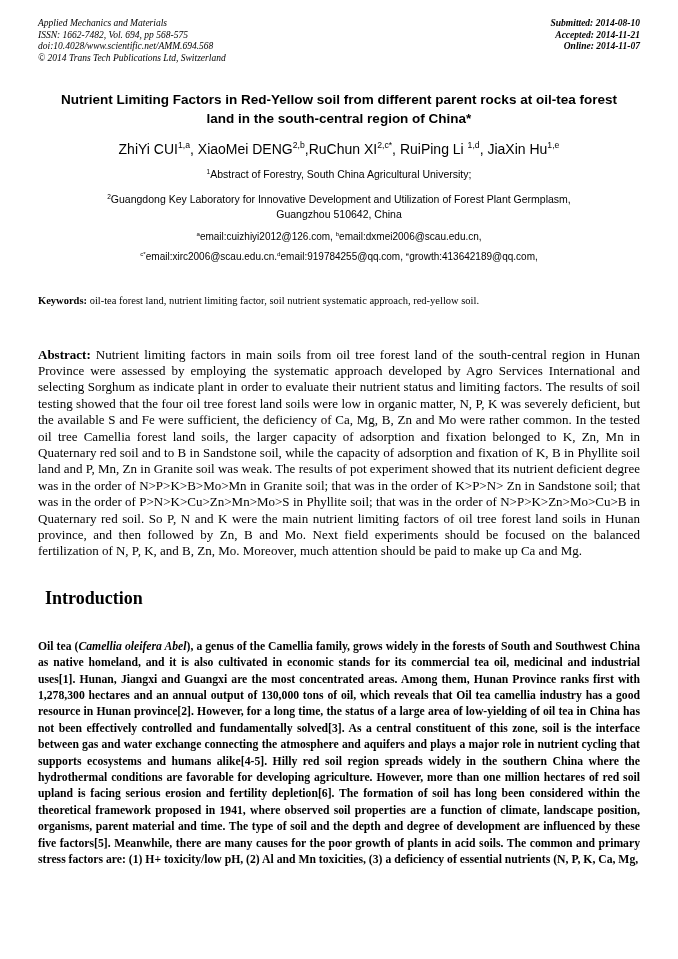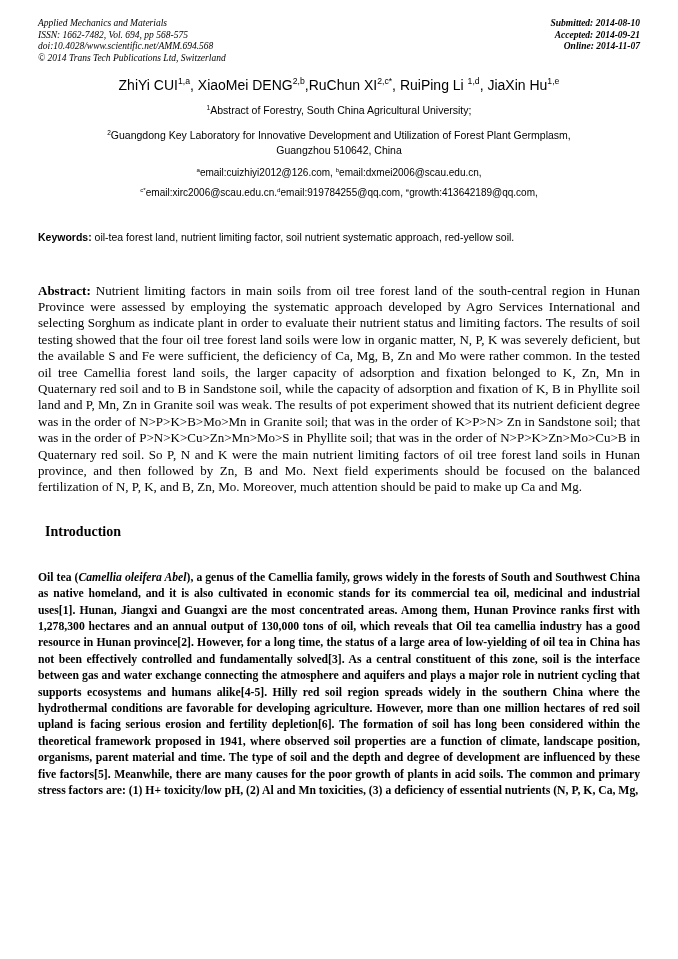--- a/index.html
+++ b/index.html
@@ -47,35 +47,35 @@
     margin-top: 10px;
   }
   .aff2 { padding: 0 58px; }
   .email-line {
     font-family: "Liberation Sans", sans-serif;
     font-size: 10px;
     text-align: center;
     margin-top: 9px;
   }
   .keywords {
-    font-family: Liberation Sans, sans-serif;
+    font-family: Liberation Serif, serif;
     font-size: 10.5px;
     line-height: 14.5px;
     text-align: left;
     margin-top: 32px;
   }
   .abstract {
     font-size: 13px;
     line-height: 16.4px;
     text-align: justify;
     margin-top: 38px;
   }
   .section-heading {
     font-family: "Liberation Serif", serif;
-    font-size: 14px;
+    font-size: 18px;
     font-weight: bold;
     margin-top: 28px;
     padding-left: 7px;
   }
   .body-para {
     font-size: 11.7px;
     line-height: 16.4px;
     text-align: justify;
     margin-top: 30px;
     font-weight: bold;
@@ -90,25 +90,26 @@
 
   <header class="header">
     <div class="header-left">
         <div>Applied Mechanics and Materials</div>
         <div>ISSN: 1662-7482, Vol. 694, pp 568-575</div>
         <div>doi:10.4028/www.scientific.net/AMM.694.568</div>
         <div>© 2014 Trans Tech Publications Ltd, Switzerland</div>
       </div>
     <div class="header-right">
         <div>Submitted: 2014-08-10</div>
-        <div>Accepted: 2014-09-21</div>
+        <div>Accepted: 2014-11-21</div>
         <div>Online: 2014-11-07</div>
       </div>
   </header>
 
+  <h1 class="title">Nutrient Limiting Factors in Red-Yellow soil from different parent rocks at oil-tea forest land in the south-central region of China*</h1>
 
   <div class="authors"><span>ZhiYi CUI</span><sup>1,a</sup><span>, XiaoMei DENG</span><sup>2,b</sup><span>,RuChun XI</span><sup>2,c*</sup><span>, RuiPing Li </span><sup>1,d</sup><span>, JiaXin Hu</span><sup>1,e</sup></div>
 
   <div class="affiliation"><sup>1</sup><span>Abstract of Forestry, South China Agricultural University;</span></div>
 
   <div class="affiliation aff2"><sup>2</sup><span>Guangdong Key Laboratory for Innovative Development and Utilization of Forest Plant Germplasm, Guangzhou 510642, China</span></div>
 
   <div class="email-line"><sup>a</sup><span>email:cuizhiyi2012@126.com, </span><sup>b</sup><span>email:dxmei2006@scau.edu.cn,</span></div>
 
   <div class="email-line"><sup>c*</sup><span>email:xirc2006@scau.edu.cn.</span><sup>d</sup><span>email:919784255@qq.com, </span><sup>e</sup><span>growth:413642189@qq.com,</span></div>

